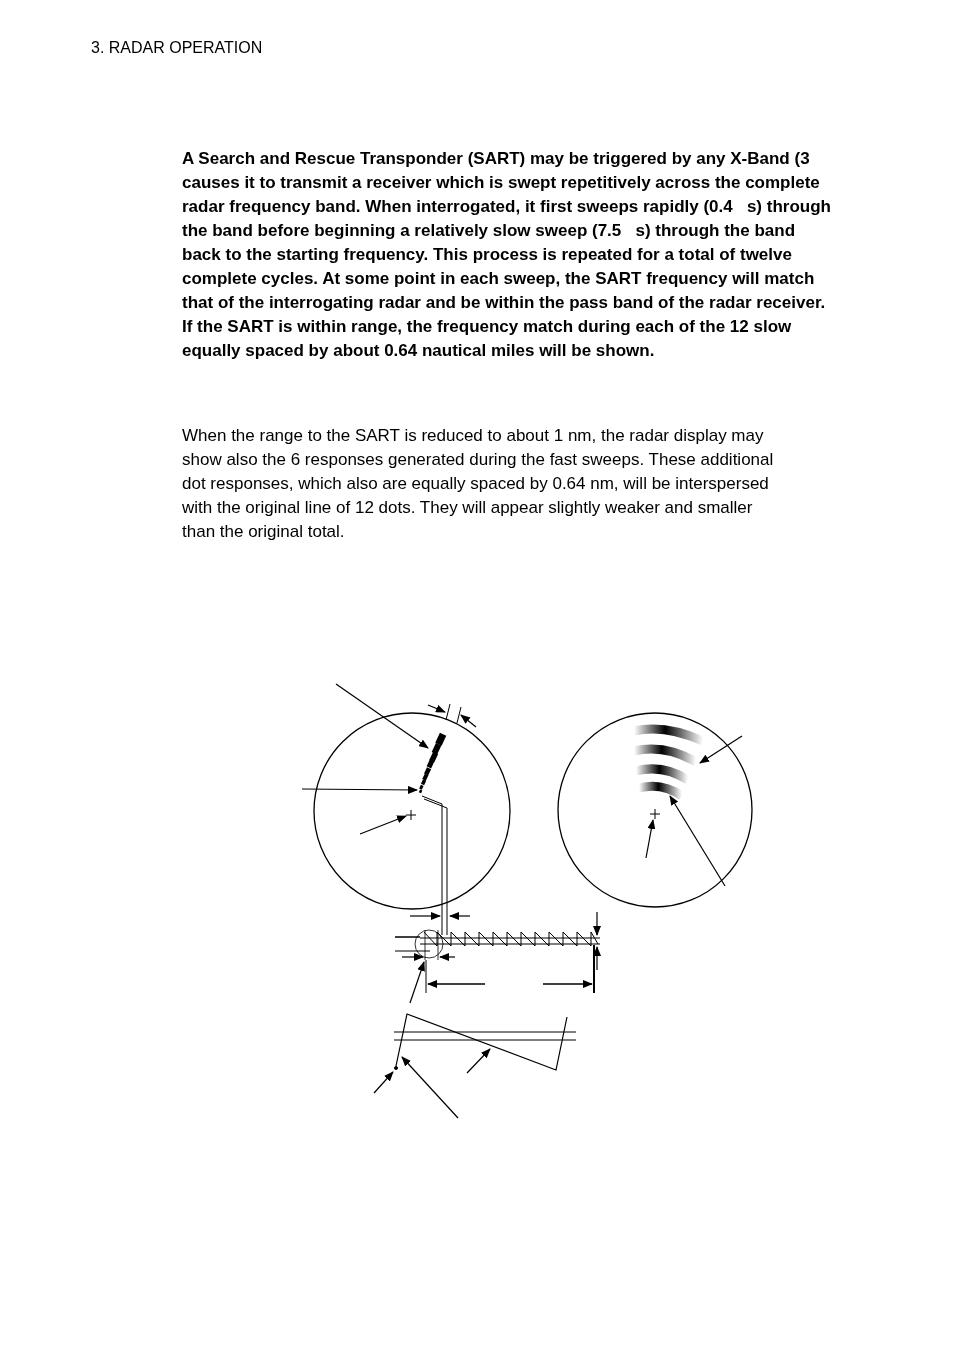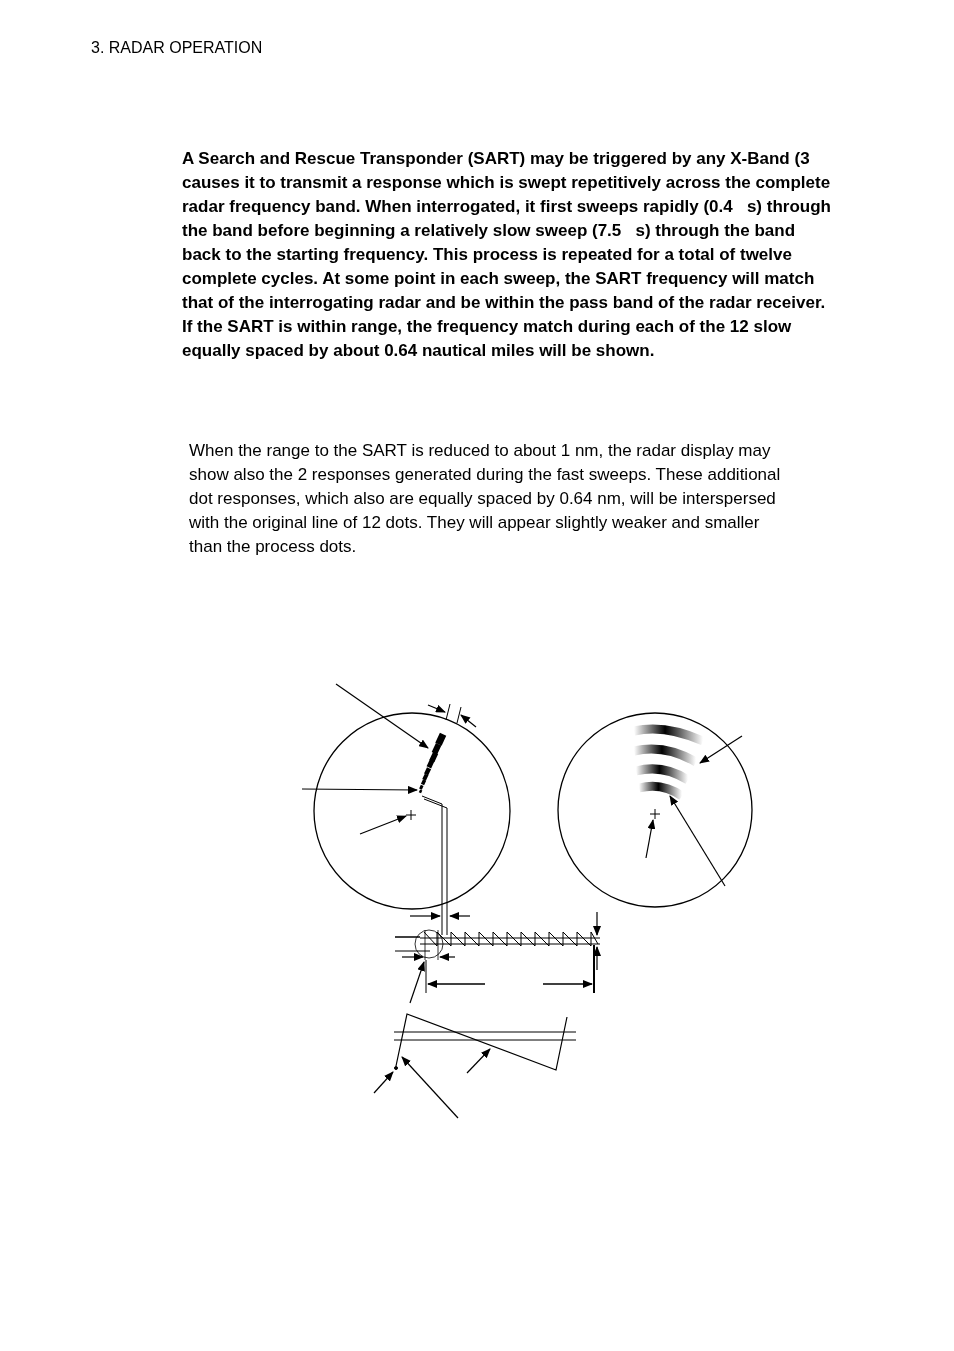--- a/index.html
+++ b/index.html
@@ -2,46 +2,46 @@
 <html><head>
   <meta charset="utf-8">
   <style>
     html, body { margin: 0; padding: 0; background: #ffffff; }
     body { width: 954px; height: 1351px; position: relative; overflow: hidden;
            font-family: "Liberation Sans", sans-serif; color: #000; }
     .header { position: absolute; left: 91px; top: 39px; font-size: 16px; letter-spacing: 0px; }
     .para { position: absolute; left: 182px; width: 660px; font-size: 17px; line-height: 24px; margin: 0; }
     .para .line { display: block; white-space: pre; }
     #p1 { top: 147px; font-weight: bold; }
-    #p2 { top: 439px; margin-left: 7px; }
+    #p2 { top: 424px; }
     .figure { position: absolute; left: 0; top: 0; }
   </style>
 </head>
 <body>
 
 <div class="header">3. RADAR OPERATION</div>
 
 <div class="para" id="p1">
   <span class="line">A Search and Rescue Transponder (SART) may be triggered by any X-Band (3</span>
-  <span class="line">causes it to transmit a response which is swept repetitively across the complete</span>
+  <span class="line">causes it to transmit a receiver which is swept repetitively across the complete</span>
   <span class="line">radar frequency band. When interrogated, it first sweeps rapidly (0.4   s) through</span>
   <span class="line">the band before beginning a relatively slow sweep (7.5   s) through the band</span>
   <span class="line">back to the starting frequency. This process is repeated for a total of twelve</span>
   <span class="line">complete cycles. At some point in each sweep, the SART frequency will match</span>
   <span class="line">that of the interrogating radar and be within the pass band of the radar receiver.</span>
   <span class="line">If the SART is within range, the frequency match during each of the 12 slow</span>
   <span class="line">equally spaced by about 0.64 nautical miles will be shown.</span>
 </div>
 
 <div class="para" id="p2">
   <span class="line">When the range to the SART is reduced to about 1 nm, the radar display may</span>
-  <span class="line">show also the 2 responses generated during the fast sweeps. These additional</span>
+  <span class="line">show also the 6 responses generated during the fast sweeps. These additional</span>
   <span class="line">dot responses, which also are equally spaced by 0.64 nm, will be interspersed</span>
   <span class="line">with the original line of 12 dots. They will appear slightly weaker and smaller</span>
-  <span class="line">than the process dots.</span>
+  <span class="line">than the original total.</span>
 </div>
 
 <svg class="figure" width="954" height="1351" viewBox="0 0 954 1351" xmlns="http://www.w3.org/2000/svg">
   <defs>
     <marker id="ah" markerWidth="10" markerHeight="8" refX="9" refY="4" orient="auto" markerUnits="userSpaceOnUse">
       <path d="M0,0 L10,4 L0,8 z" fill="#000"></path>
     </marker>
     <linearGradient id="arcgrad" x1="0" y1="0" x2="1" y2="0">
       <stop offset="0" stop-color="#fff"></stop>
       <stop offset="0.45" stop-color="#000"></stop>

